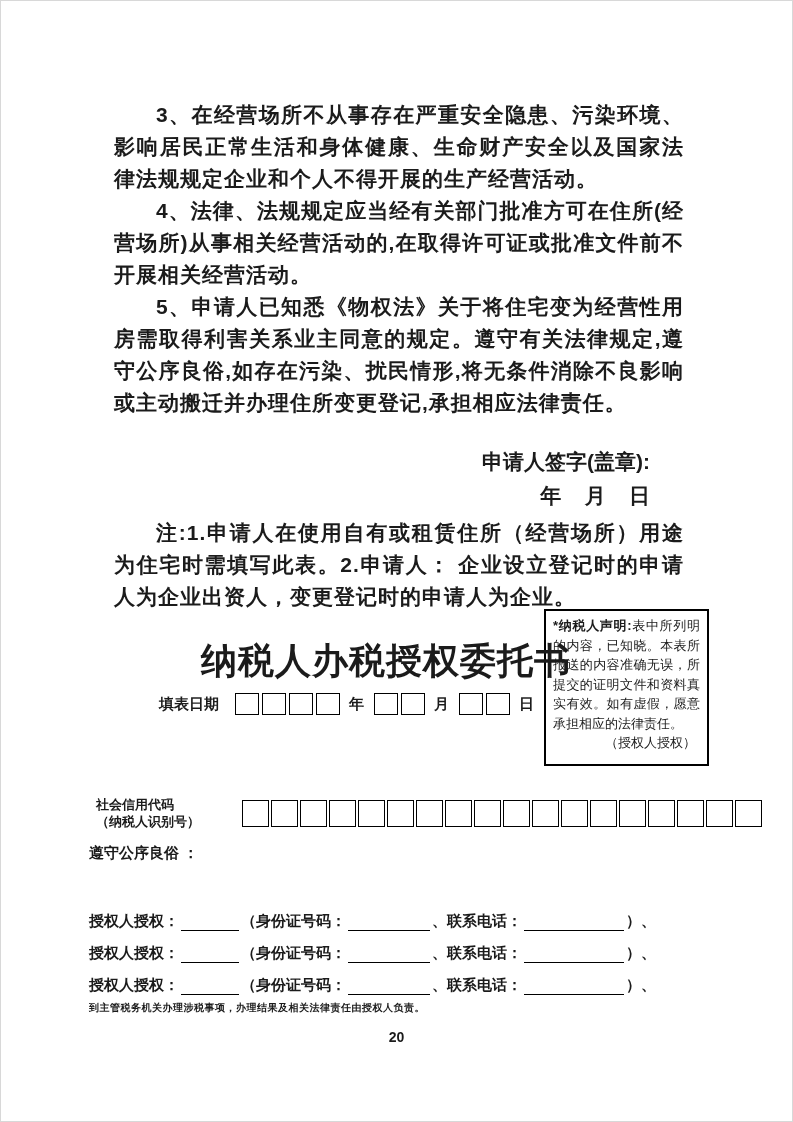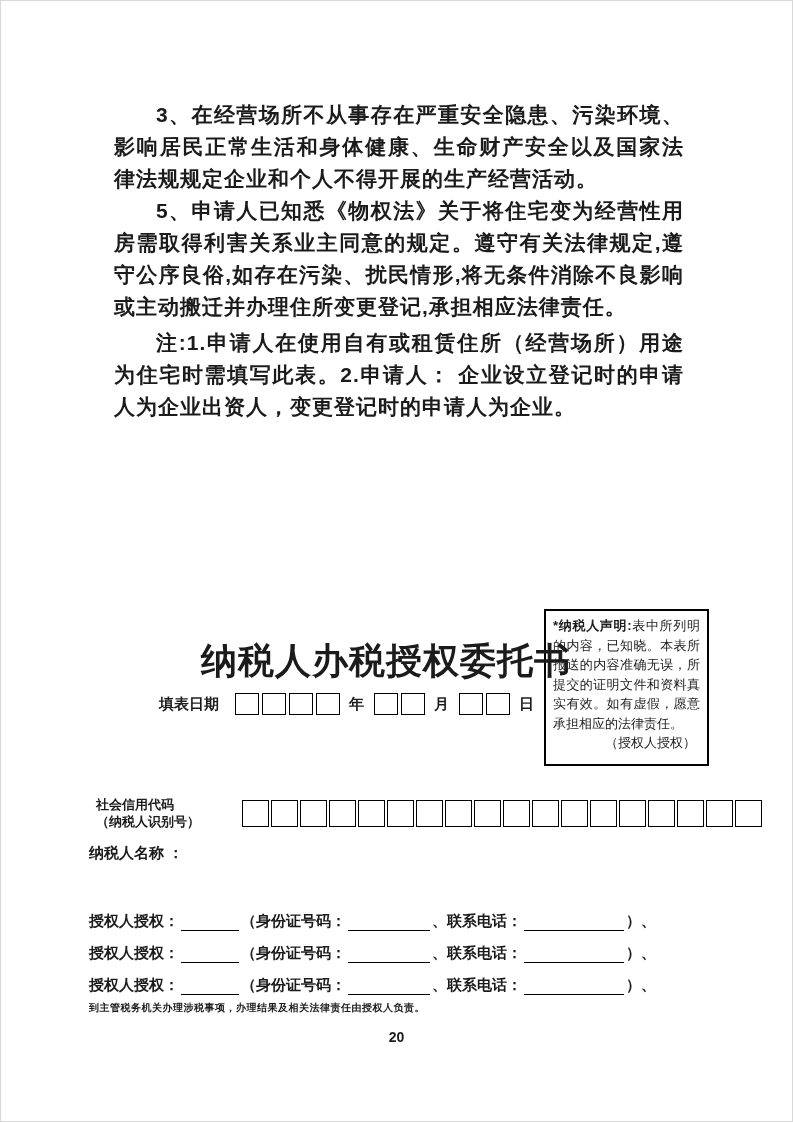--- a/index.html
+++ b/index.html
@@ -96,21 +96,26 @@
     text-align:center; font-size:14px; font-weight:600;
   }
 </style>
 </head>
 <body>
 
 <div class="page">
 
   <section class="upper">
     <p class="body-para">3、在经营场所不从事存在严重安全隐患、污染环境、影响居民正常生活和身体健康、生命财产安全以及国家法律法规规定企业和个人不得开展的生产经营活动。</p>
+    <p class="body-para">4、法律、法规规定应当经有关部门批准方可在住所(经营场所)从事相关经营活动的,在取得许可证或批准文件前不开展相关经营活动。</p>
     <p class="body-para">5、申请人已知悉《物权法》关于将住宅变为经营性用房需取得利害关系业主同意的规定。遵守有关法律规定,遵守公序良俗,如存在污染、扰民情形,将无条件消除不良影响或主动搬迁并办理住所变更登记,承担相应法律责任。</p>
+    <div class="sig-block">
+      <div>申请人签字(盖章):</div>
+      <div class="date-line">年    月    日</div>
+    </div>
     <p class="body-para note-para">注:1.申请人在使用自有或租赁住所（经营场所）用途为住宅时需填写此表。2.申请人： 企业设立登记时的申请人为企业出资人，变更登记时的申请人为企业。</p>
   </section>
 
   <div class="decl-box">
     <span class="decl-heading">*纳税人声明:</span><span class="decl-body">表中所列明的内容，已知晓。本表所报送的内容准确无误，所提交的证明文件和资料真实有效。如有虚假，愿意承担相应的法律责任。</span>
     <div class="decl-seal">（授权人授权）</div>
   </div>
 
   <h1 class="form-title">纳税人办税授权委托书</h1>
 
@@ -155,21 +160,21 @@
         <span class="code-box"></span>
         <span class="code-box"></span>
         <span class="code-box"></span>
         <span class="code-box"></span>
         <span class="code-box"></span>
         <span class="code-box"></span>
         <span class="code-box"></span>
       </div>
   </div>
 
-  <div class="name-label">纳税人名称 ：</div>
+  <div class="name-label">遵守公序良俗 ：</div>
 
   <div class="auth-block">
     <div class="auth-line">
       <span>授权人授权：</span>
         <span class="blank blank-name"></span>
         <span>（身份证号码：</span>
         <span class="blank blank-id"></span>
         <span>、联系电话：</span>
         <span class="blank blank-phone"></span>
         <span>）、</span>

